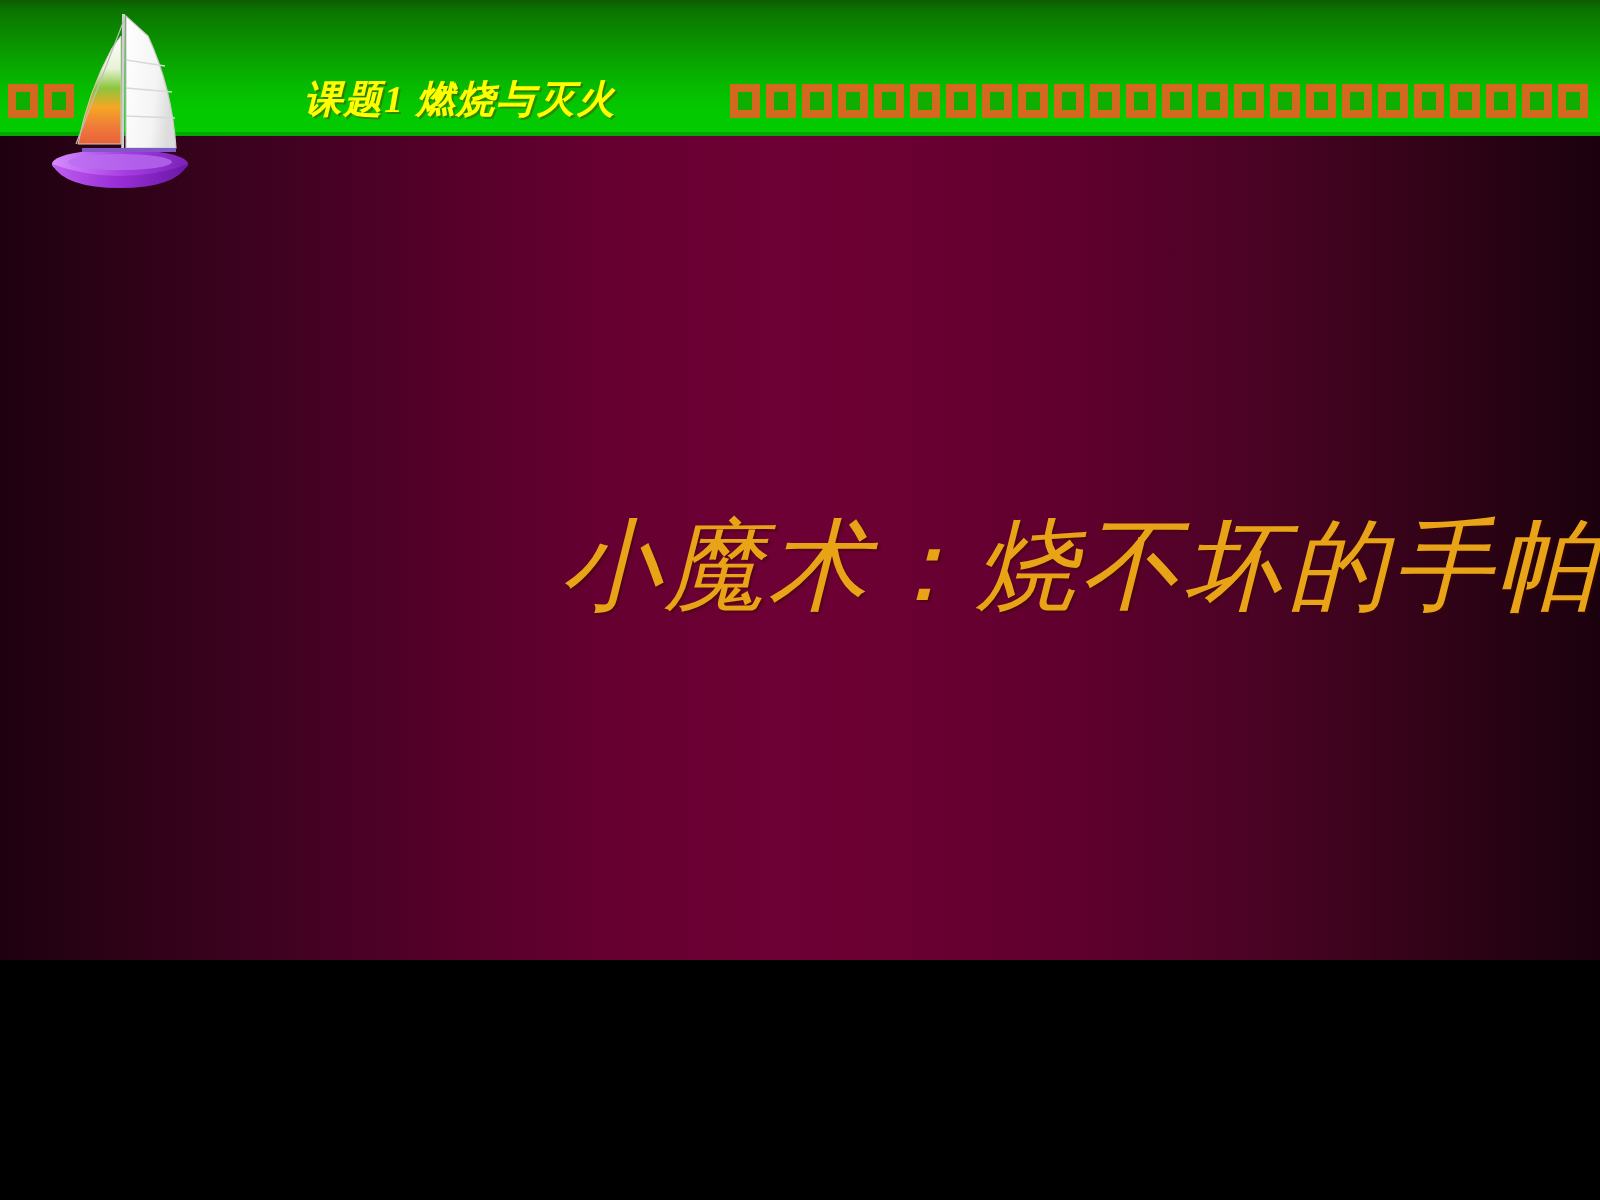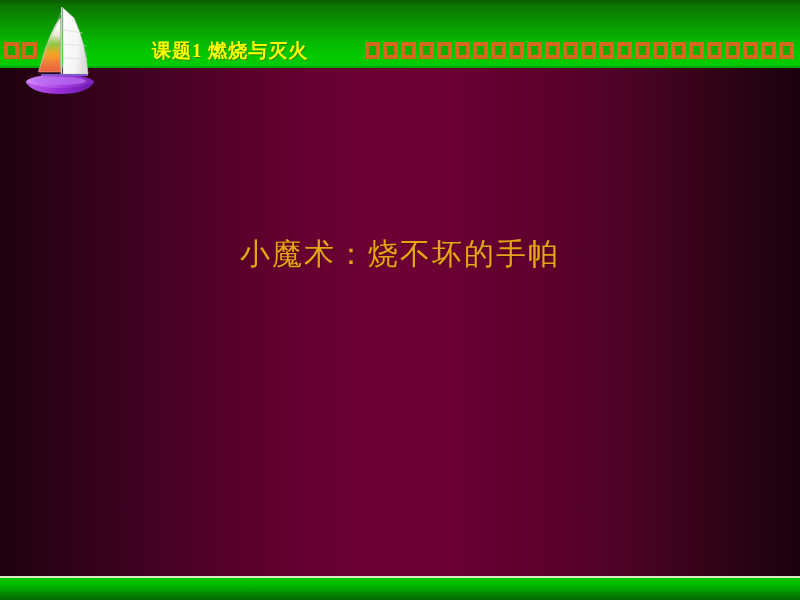--- a/index.html
+++ b/index.html
@@ -3,37 +3,38 @@
 <meta charset="utf-8">
 <style>
   html, body {
     margin: 0;
     padding: 0;
     background: #000;
   }
   #slide {
     position: relative;
     width: 800px;
-    height: 600px;
+    height: 480px;
     overflow: hidden;
     font-family: "Liberation Serif", "DejaVu Serif", serif;
     
     background: linear-gradient(to right,
         #1e0110 0%,
         #2a0215 6%,
         #3d0220 16%,
         #550029 28%,
         #660031 38%,
         #6d0034 48%,
         #6b0033 56%,
         #5e002d 68%,
         #4a0324 79%,
         #330318 89%,
         #230211 96%,
         #1b010d 100%);
+    font-style: italic;
   }
 
   
   #header-bar {
     position: absolute;
     left: 0;
     top: 0;
     width: 800px;
     height: 68px;
     background: linear-gradient(to bottom,
@@ -101,25 +102,25 @@
     left: 12px;
     top: 4px;
     width: 84px;
     height: 96px;
   }
 
   
   #main-title {
     position: absolute;
     left: 0;
-    top: 234px;
-    width: 800px;
-    text-align: center;
+    top: 250px;
+    width: 800px;
+    text-align: right;
     color: #e8a317;
-    font-size: 30px;
+    font-size: 50px;
     font-weight: normal;
     letter-spacing: 2px;
     white-space: nowrap;
     font-family: "Liberation Serif", "DejaVu Serif", serif;
     text-shadow: 1px 1px 1px rgba(60,10,0,0.55);
   }
 
   
   #footer-bar {
     position: absolute;

